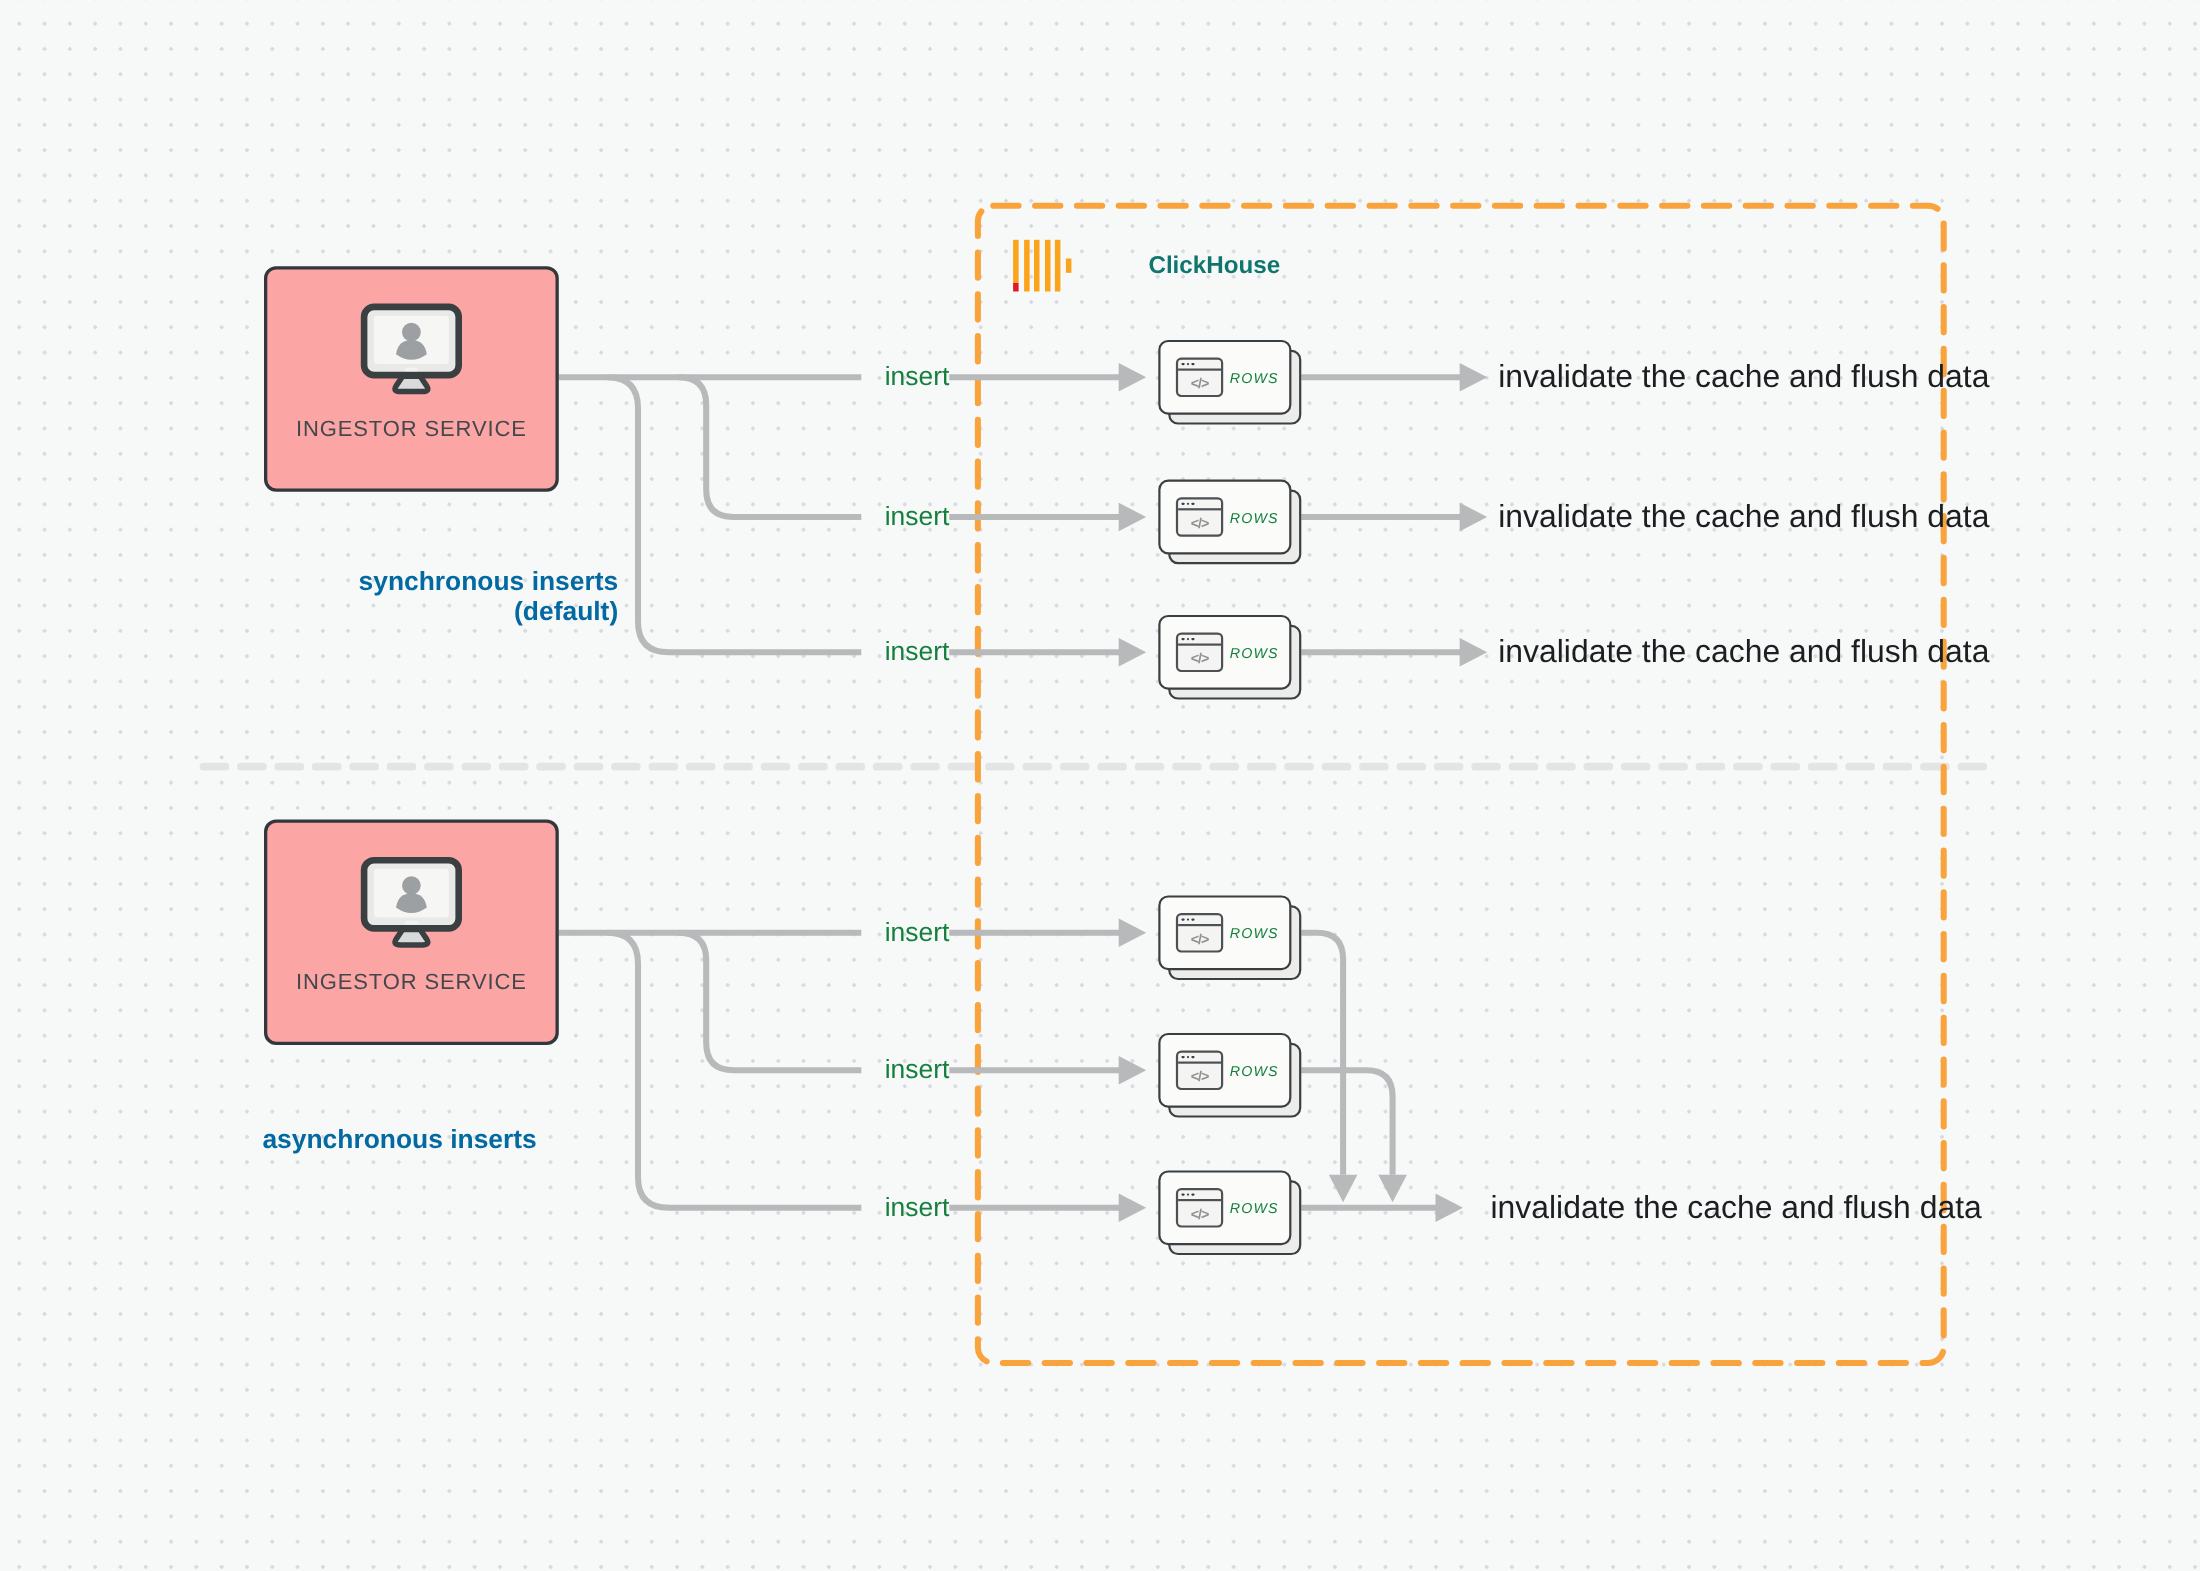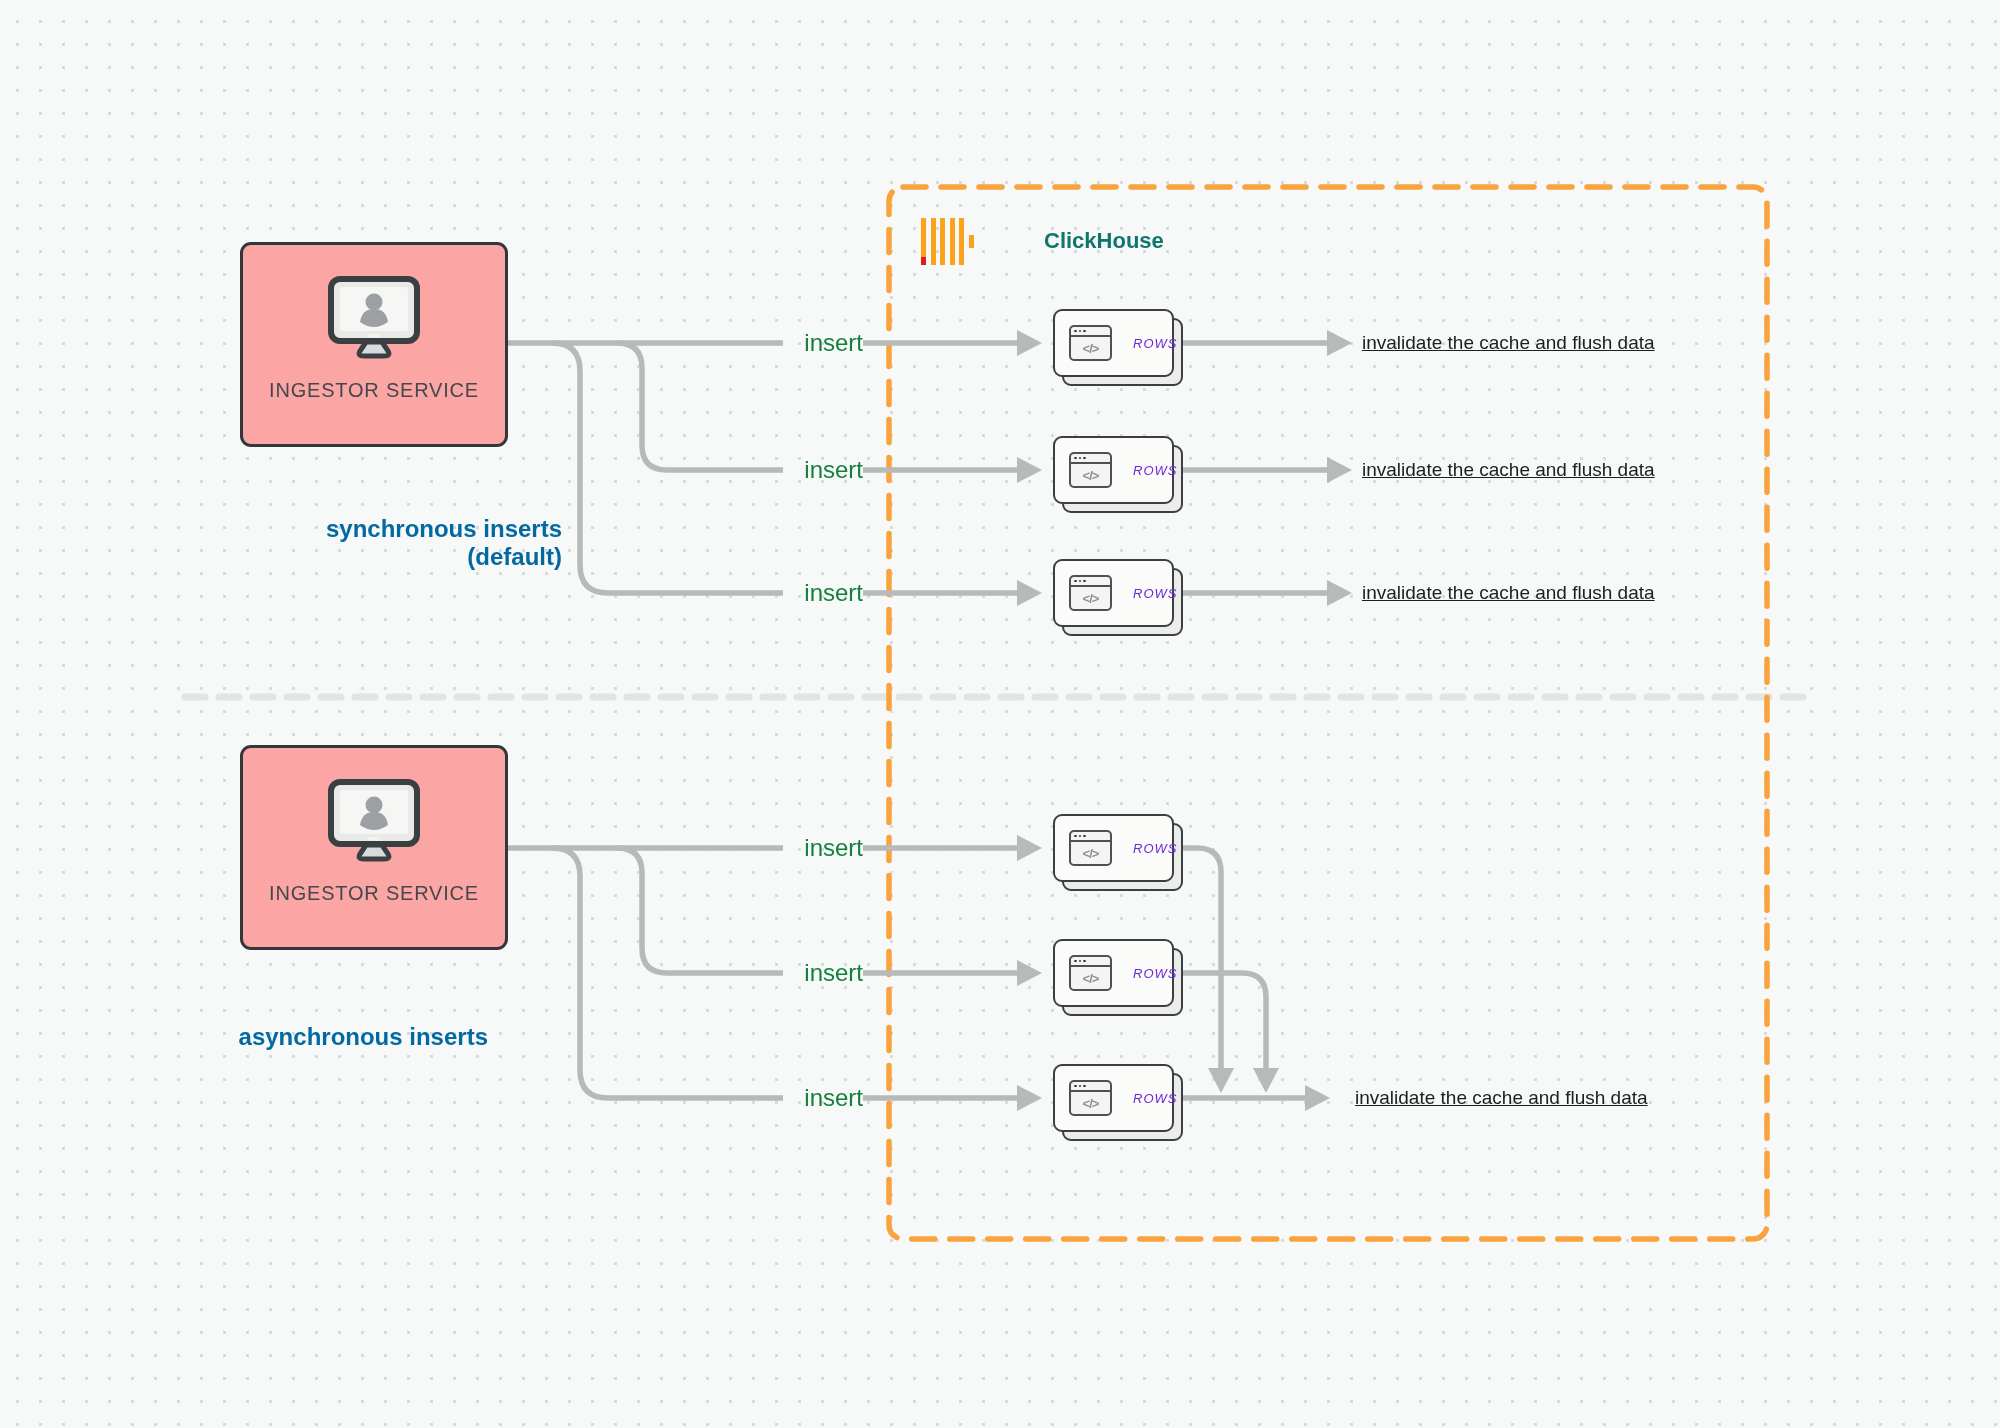--- a/index.html
+++ b/index.html
@@ -28,21 +28,21 @@
   .caption{
     position:absolute;font-size:24px;font-weight:700;color:#0369a1;z-index:3;text-align:right;
   }
 
   
   .insert-label{
     position:absolute;width:80px;height:30px;line-height:30px;text-align:right;
     font-size:24px;color:#15803d;z-index:3;background:transparent;
   }
   .result-label{
-    position:absolute;height:30px;line-height:30px;font-size:19px;color:#1c1f21;z-index:3;white-space:nowrap;text-decoration:underline;
+    position:absolute;height:30px;line-height:30px;font-size:29px;color:#1c1f21;z-index:3;white-space:nowrap;
   }
 
   
   .rows-box{position:absolute;width:131px;height:78px;z-index:3;}
   .rows-card-shadow{
     position:absolute;left:9px;top:9px;width:121px;height:68px;box-sizing:border-box;
     background:#ececeb;border:2.5px solid #3a3f42;border-radius:9px;
   }
   .rows-card{
     position:absolute;left:0;top:0;width:121px;height:68px;box-sizing:border-box;
@@ -56,21 +56,21 @@
   .code-window-bar{
     height:10px;box-sizing:border-box;border-bottom:2px solid #4d5154;
     display:flex;align-items:center;padding-left:3px;gap:2px;
   }
   .code-window-dot{width:2.5px;height:2.5px;border-radius:50%;background:#3a3f42;}
   .code-window-body{
     flex:1;display:flex;align-items:center;justify-content:center;
     font-size:13px;color:#8e9193;letter-spacing:-1px;font-weight:600;
   }
   .rows-label{
-    margin-left:21px;font-style:italic;font-size:13px;letter-spacing:1px;color:#6d28d9;font-weight:500;
+    margin-left:6px;font-style:italic;font-size:13px;letter-spacing:1px;color:#15803d;font-weight:500;
   }
 
   
   .ch-logo{position:absolute;left:921px;top:218px;width:58px;height:47px;z-index:3;}
   .ch-bar{position:absolute;top:0;width:5px;height:47px;background:#faa31b;}
   .ch-bar.b1{left:0;background:linear-gradient(to bottom,#faa31b 0 39px,#e01a27 39px 47px);}
   .ch-bar.b2{left:9.5px;}  .ch-bar.b3{left:19px;}  .ch-bar.b4{left:28.5px;}  .ch-bar.b5{left:38px;}
   .ch-nub{position:absolute;left:47.5px;top:17px;width:5.5px;height:13px;background:#faa31b;}
   .ch-label{position:absolute;left:1044px;top:228px;font-size:22px;font-weight:600;color:#0f766e;z-index:3;}
 </style>

